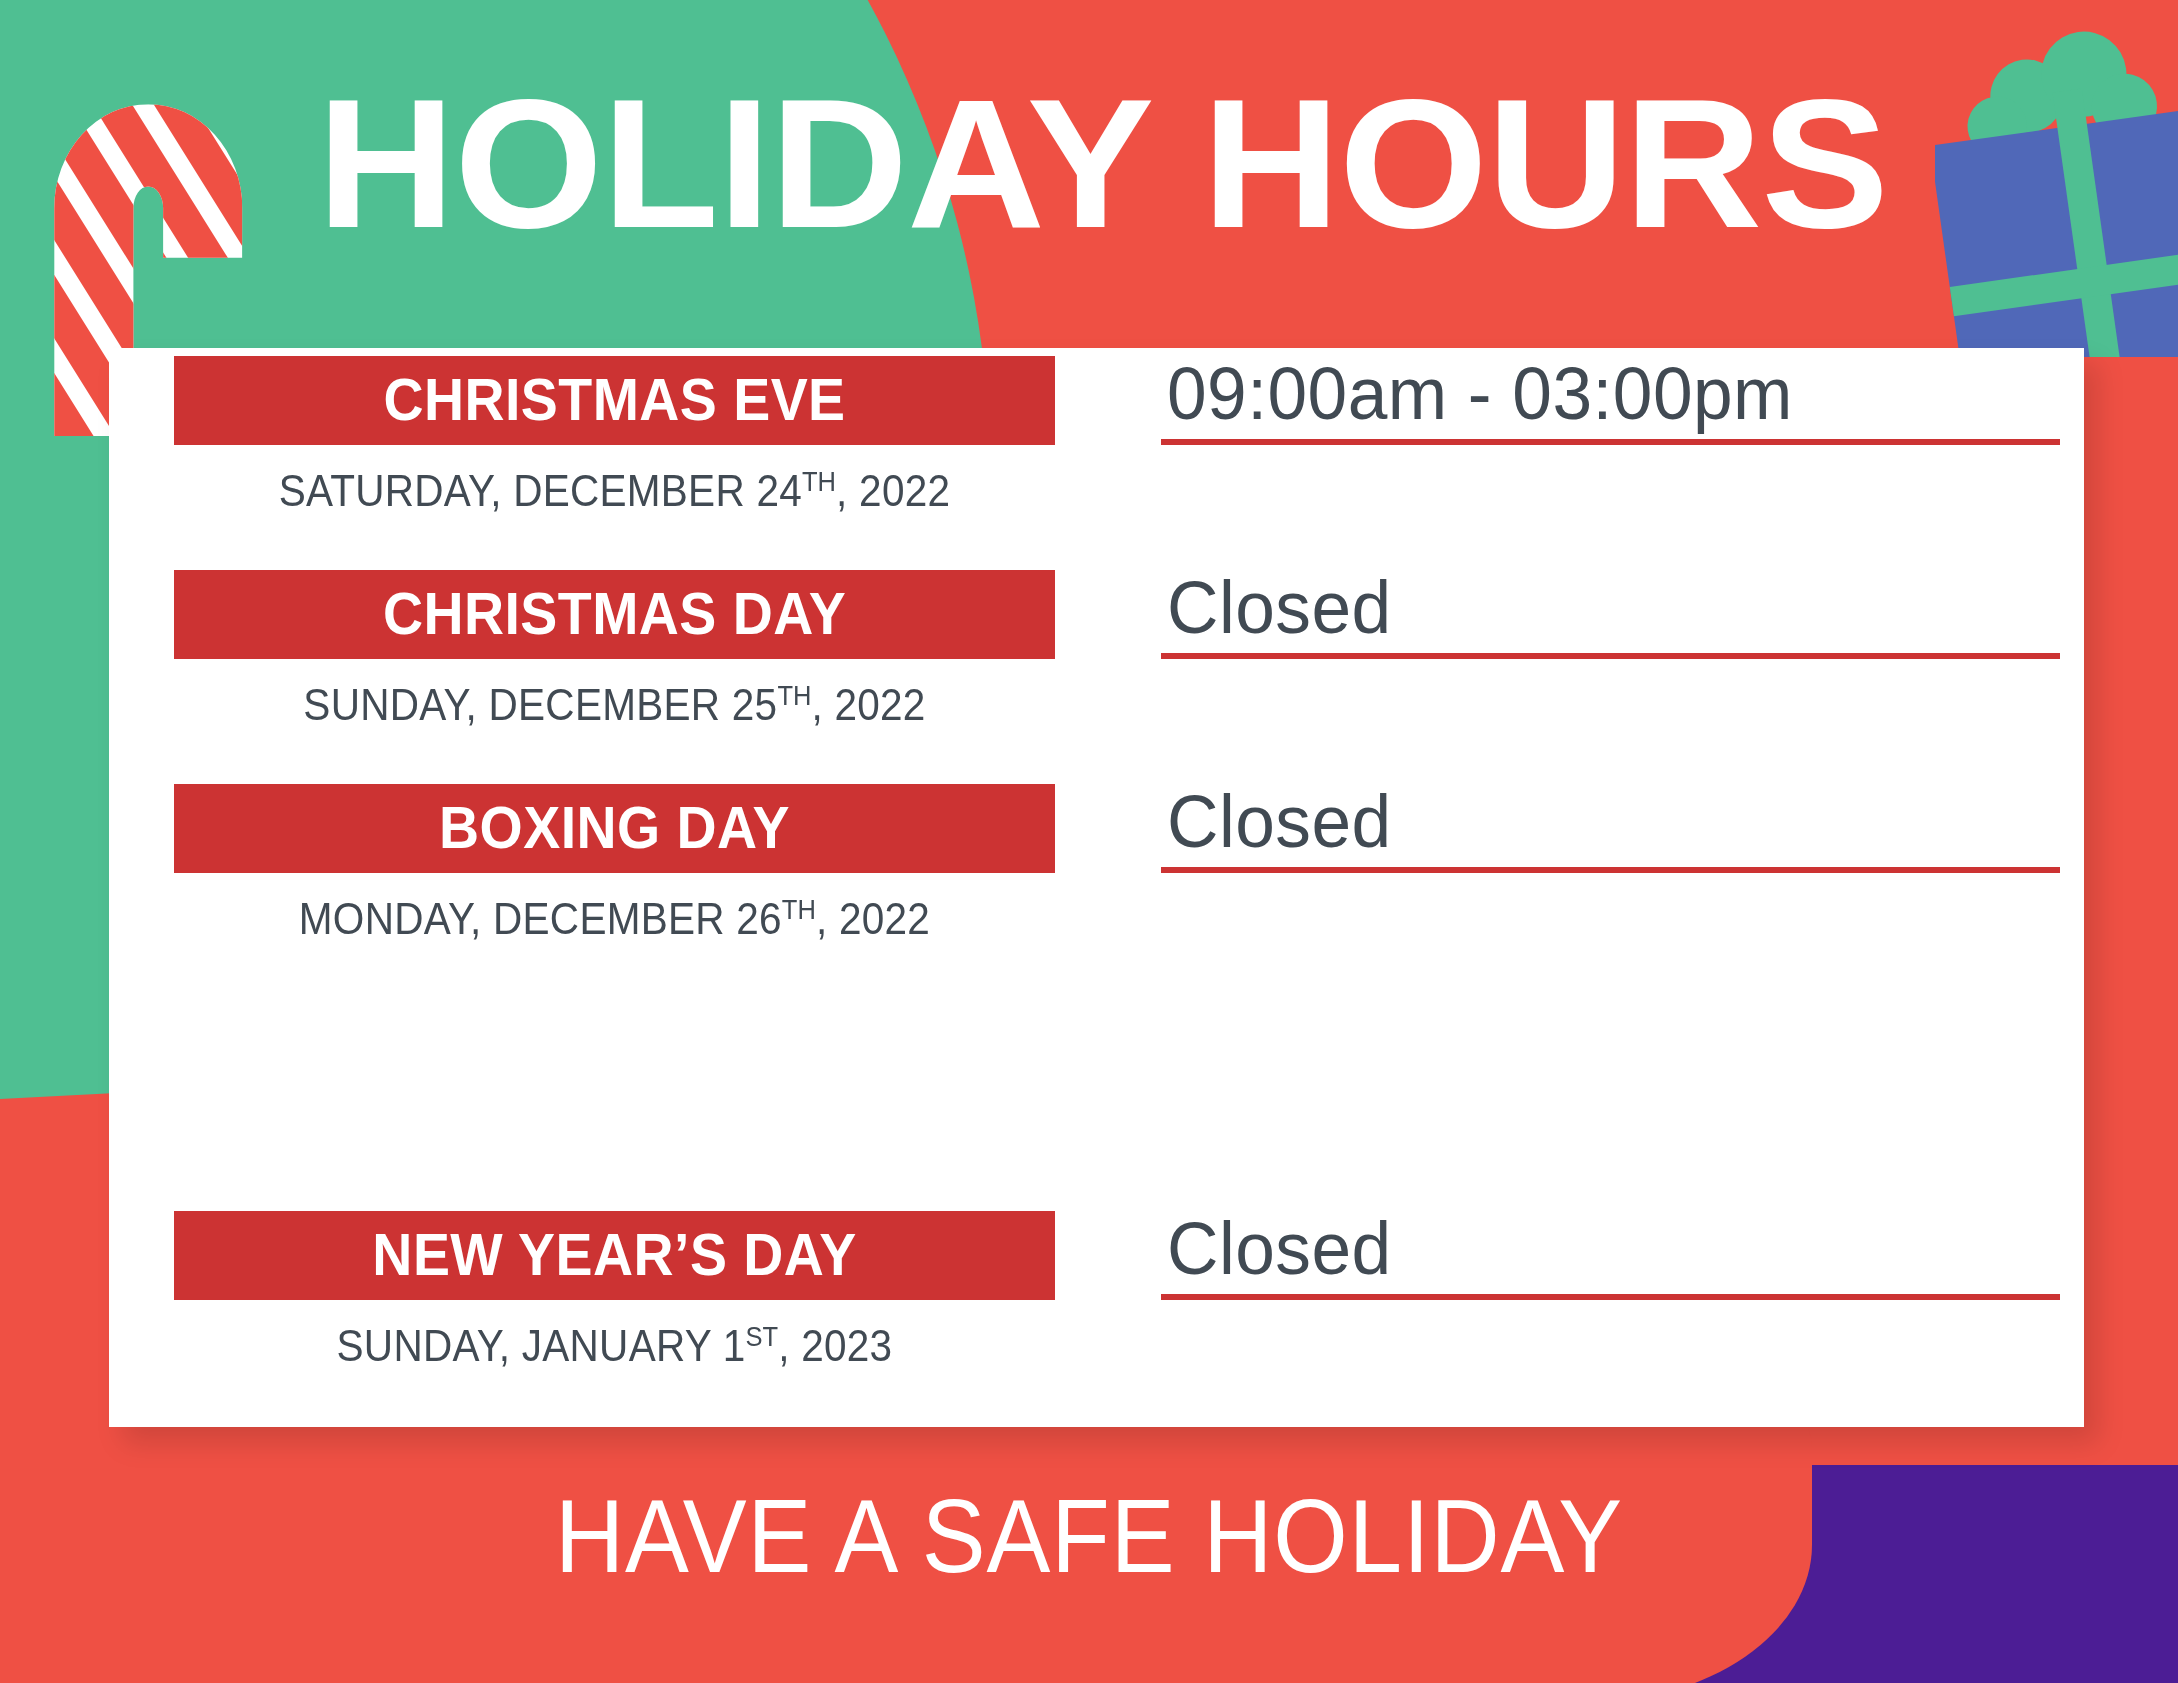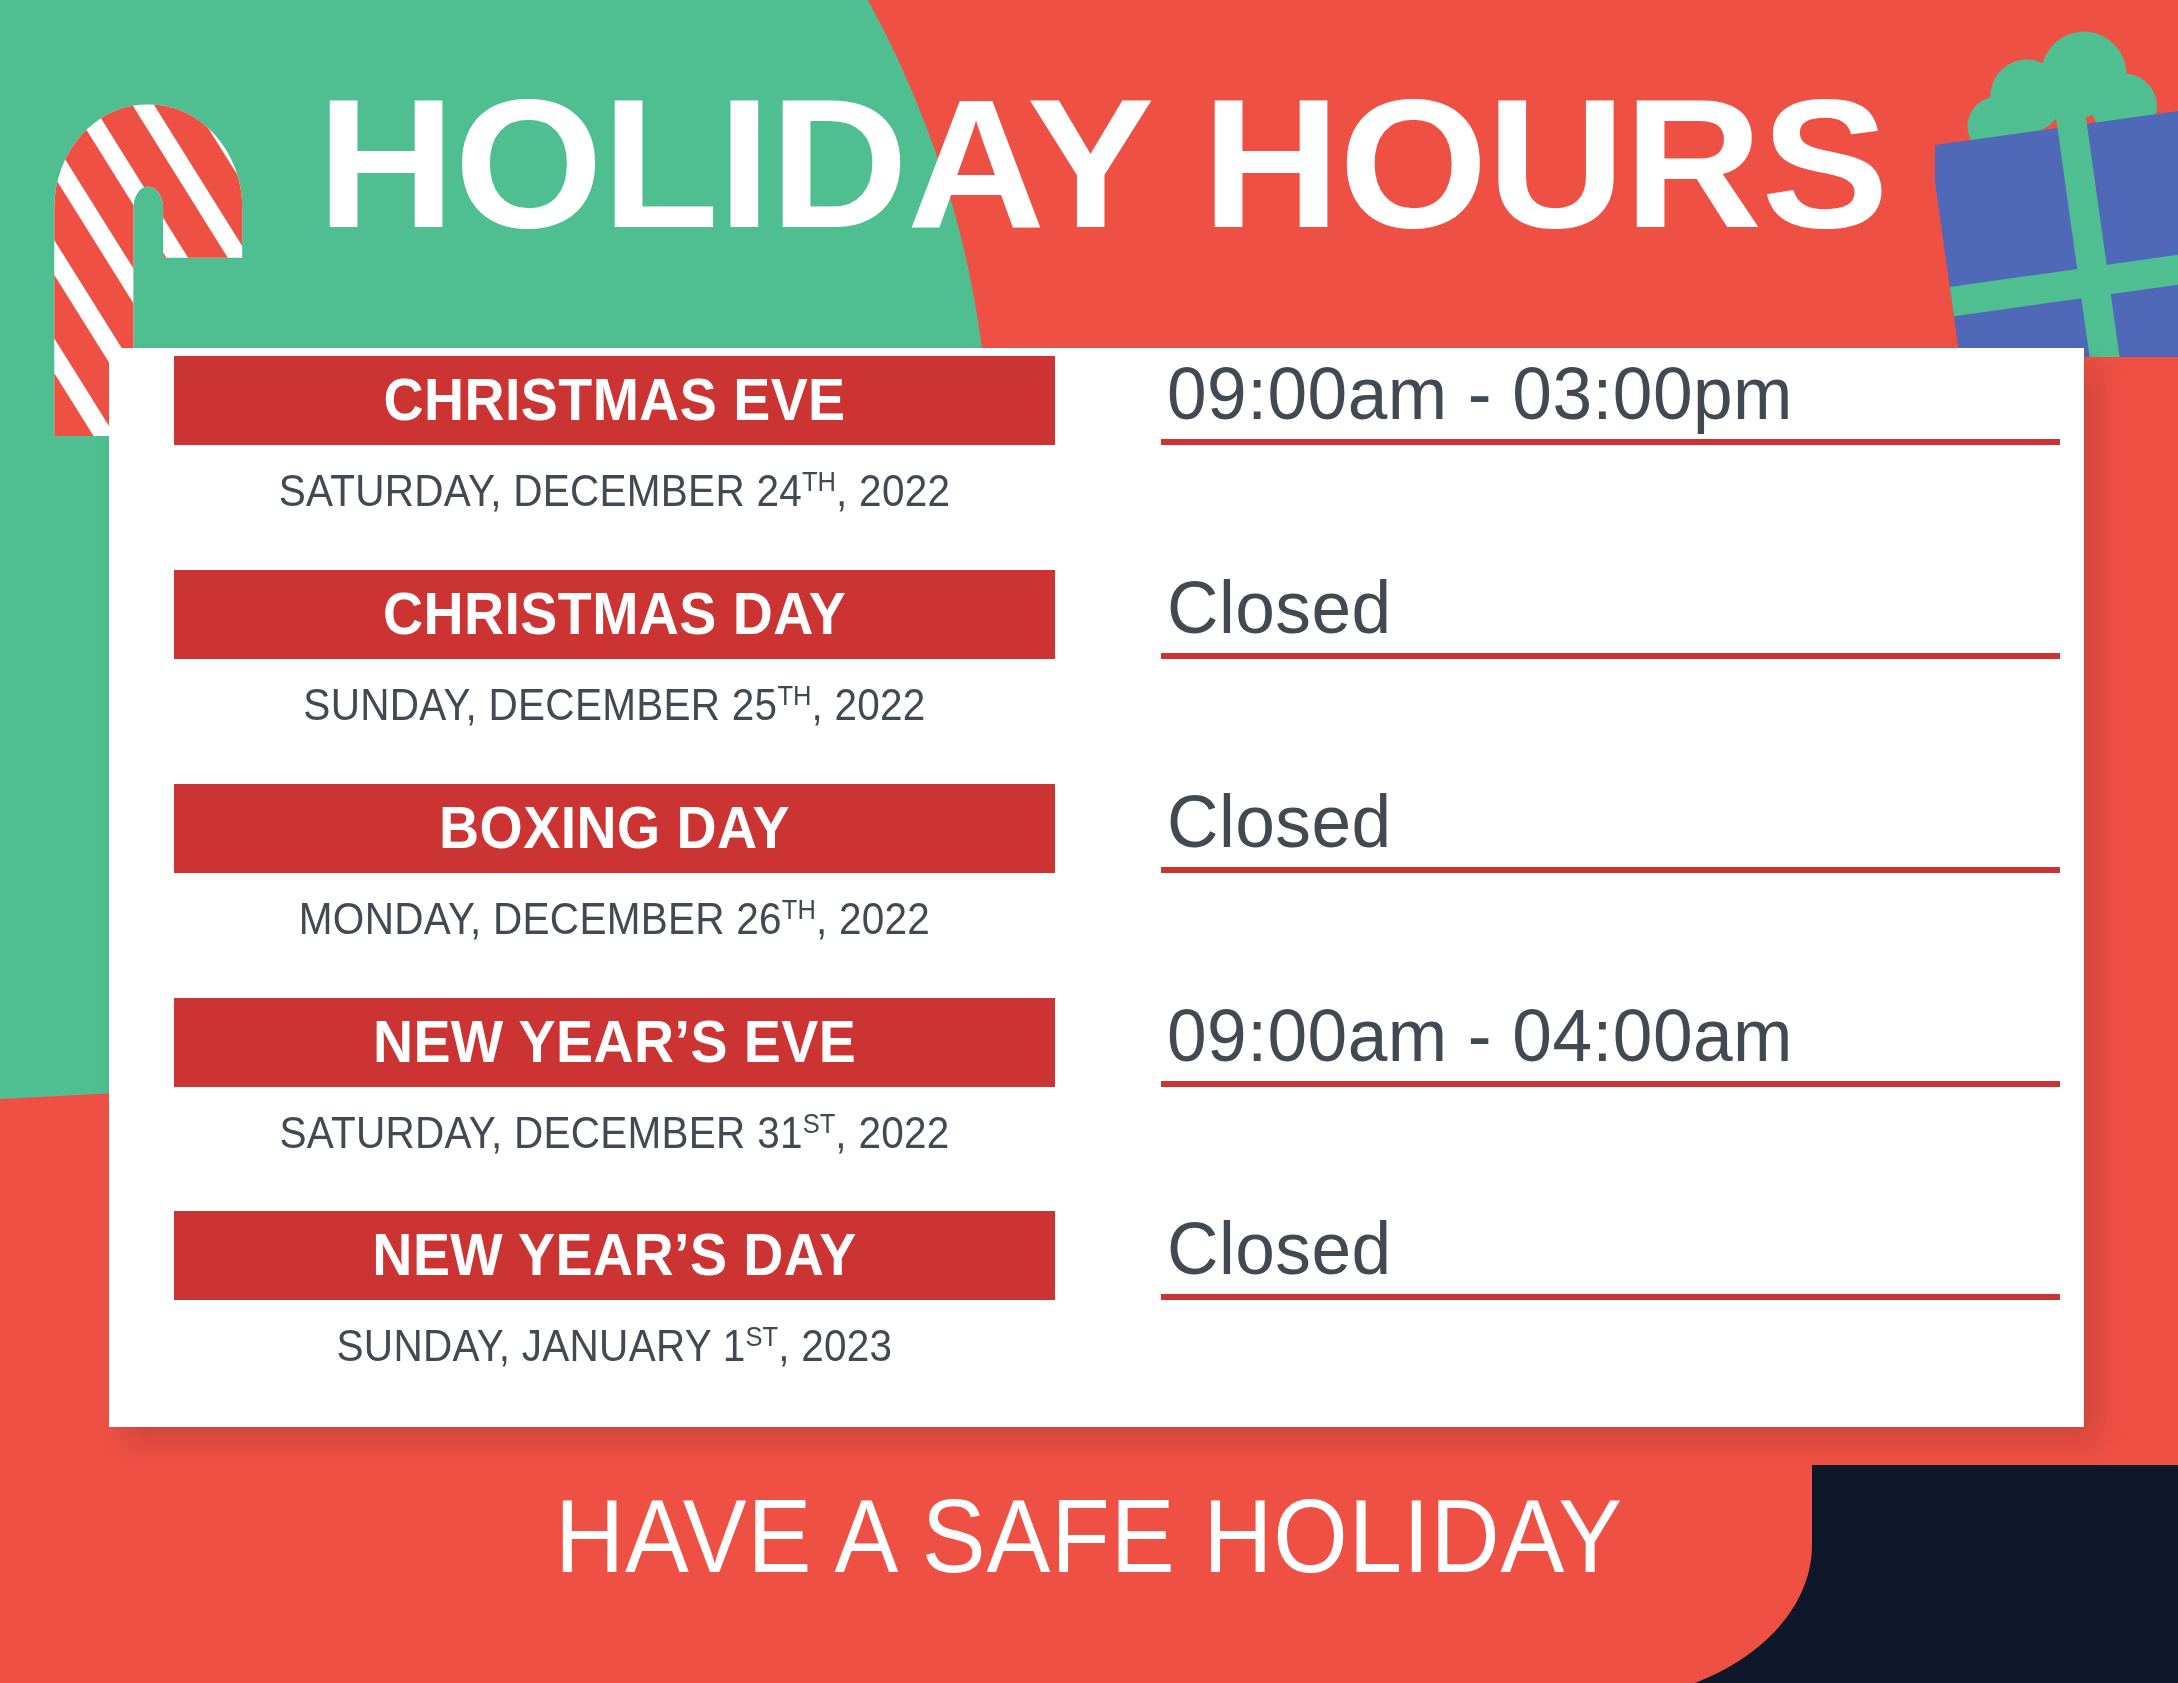--- a/index.html
+++ b/index.html
@@ -6,21 +6,21 @@
     margin: 0;
     padding: 0;
     background: #ffffff;
   }
 
   #poster {
     position: relative;
     width: 2178px;
     height: 1683px;
     overflow: hidden;
-    background: #0f172a;
+    background: #4c1d95;
     font-family: "Liberation Sans", sans-serif;
   }
 
   
   .bg-red-main {
     position: absolute;
     left: 0;
     top: 0;
     width: 2178px;
     height: 1465px;
@@ -289,27 +289,20 @@
       </div>
 
       <div class="row" style="top:428px;">
         <div class="row-label-bar"></div>
         <div class="row-label">BOXING DAY</div>
         <div class="row-date"><span>MONDAY, DECEMBER 26</span><sup>TH</sup><span>, 2022</span></div>
         <div class="row-hours">Closed</div>
         <div class="row-rule"></div>
       </div>
 
-      <div class="row" style="top:642px;">
-        <div class="row-label-bar"></div>
-        <div class="row-label">NEW YEAR’S EVE</div>
-        <div class="row-date"><span>SATURDAY, DECEMBER 31</span><sup>ST</sup><span>, 2022</span></div>
-        <div class="row-hours">09:00am - 04:00am</div>
-        <div class="row-rule"></div>
-      </div>
 
       <div class="row" style="top:855px;">
         <div class="row-label-bar"></div>
         <div class="row-label">NEW YEAR’S DAY</div>
         <div class="row-date"><span>SUNDAY, JANUARY 1</span><sup>ST</sup><span>, 2023</span></div>
         <div class="row-hours">Closed</div>
         <div class="row-rule"></div>
       </div>
 
     </div>

